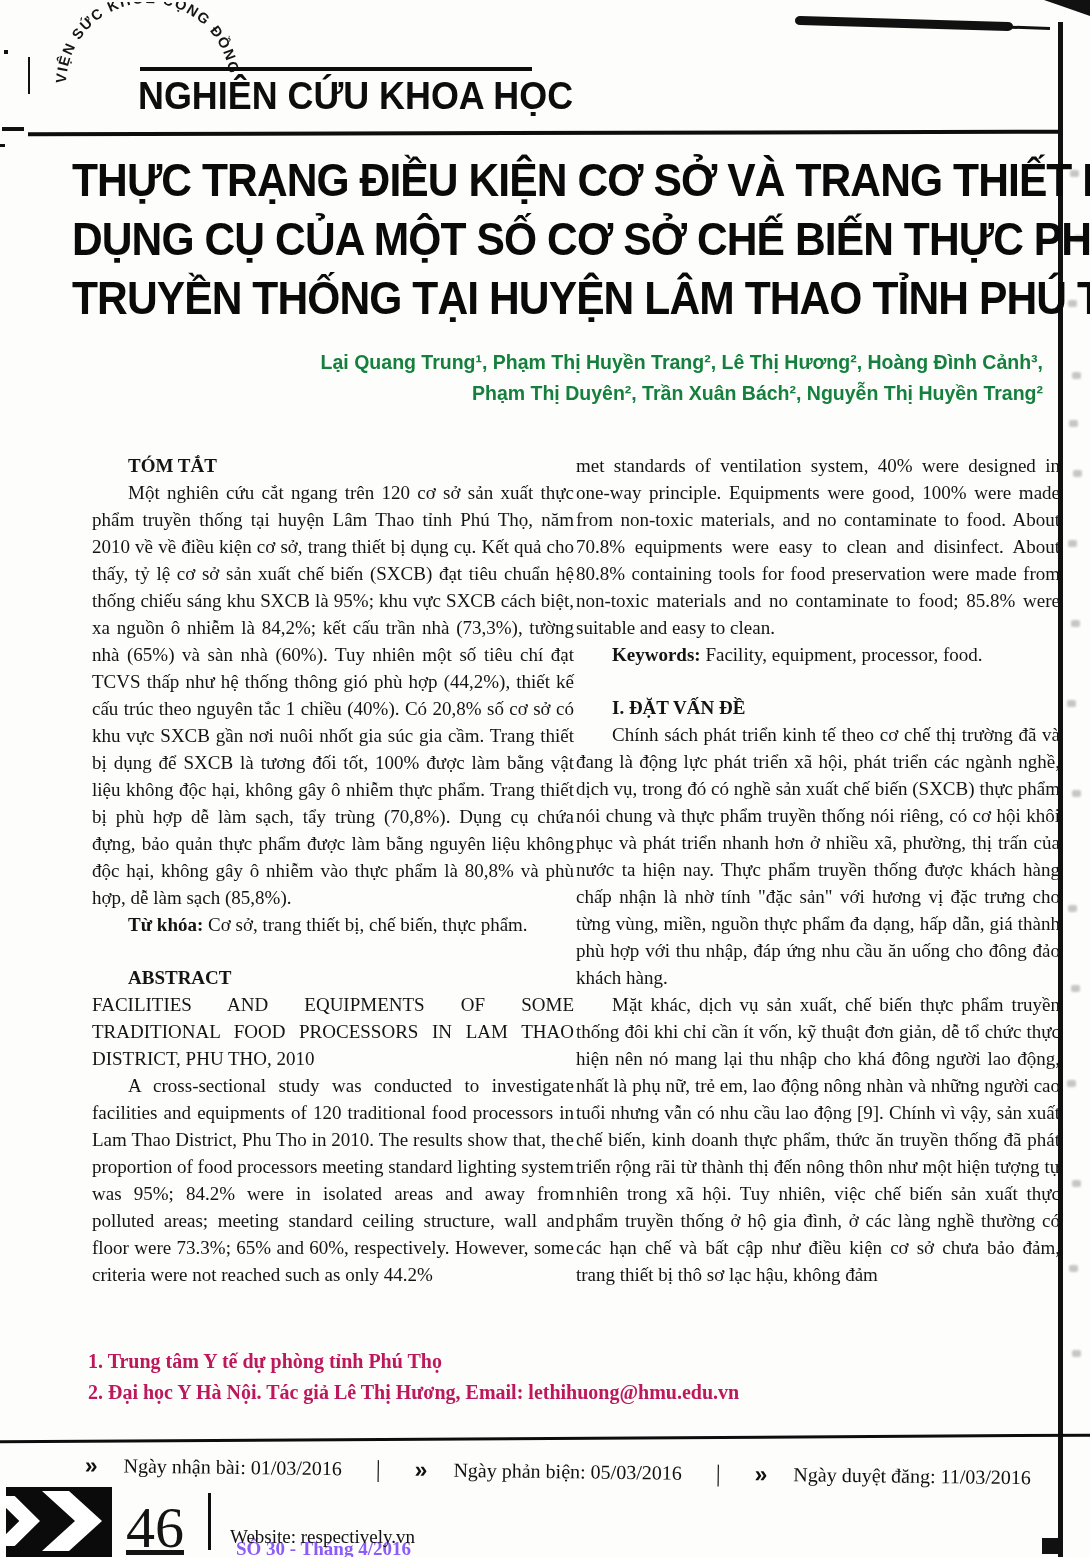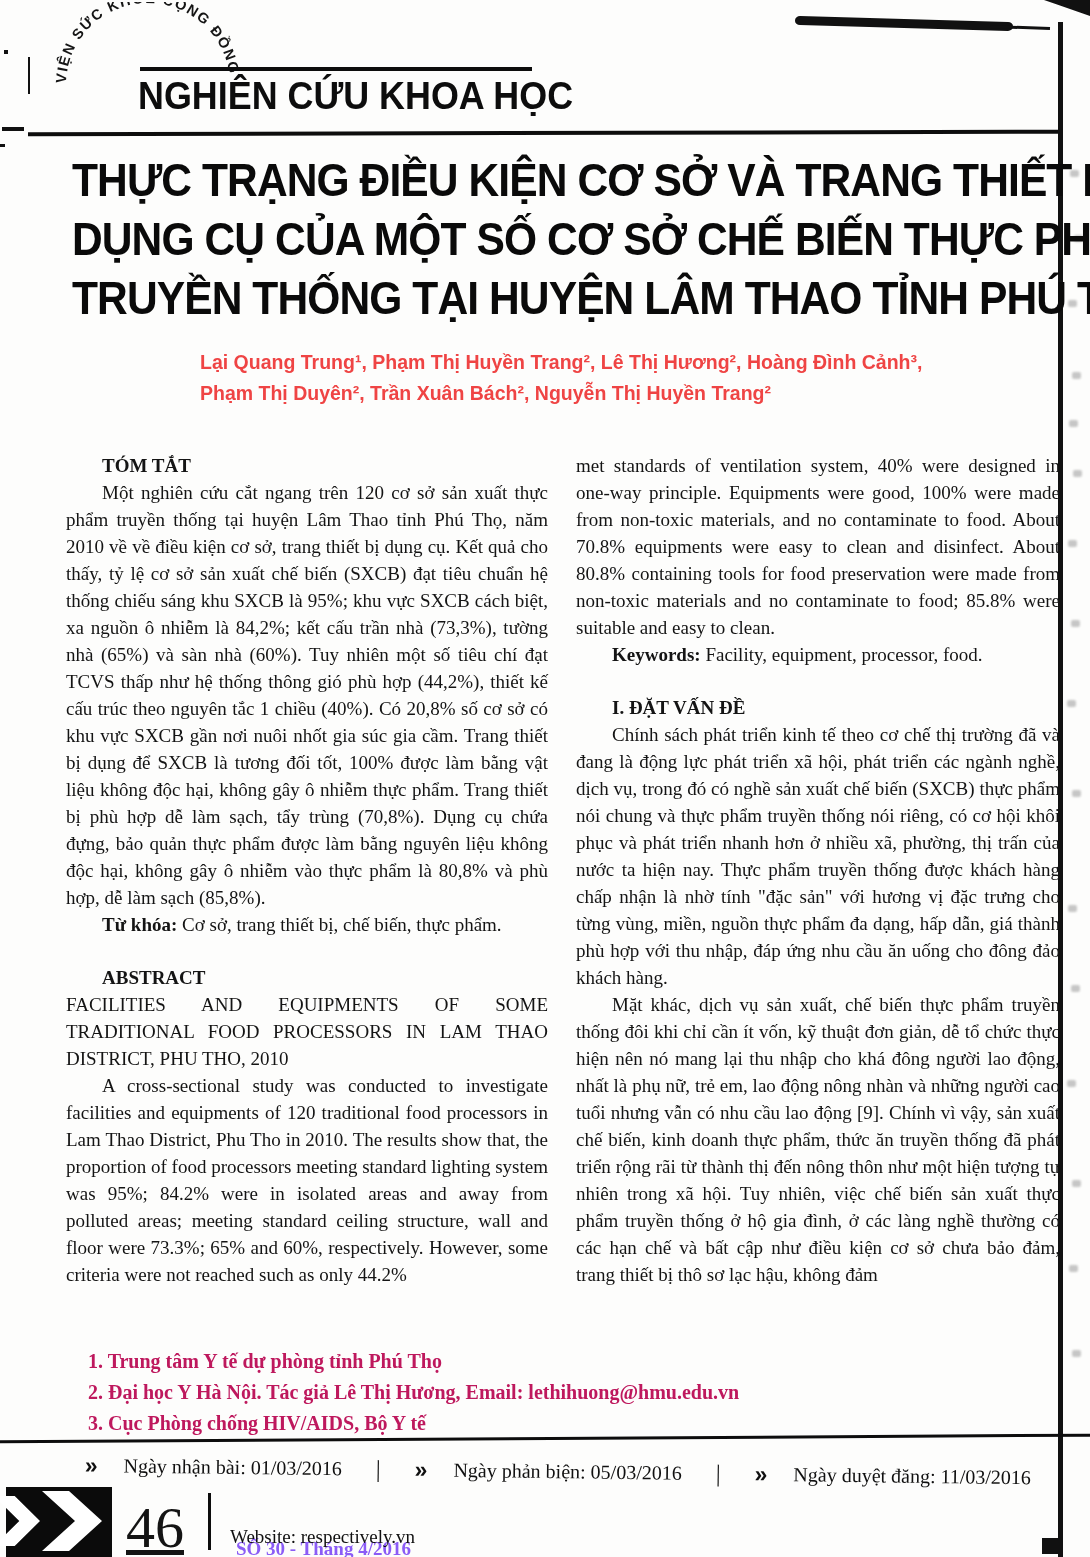--- a/index.html
+++ b/index.html
@@ -19,26 +19,26 @@
     color:#0d0d0d;
   }
   .rule{position:absolute;background:#0d0d0d;}
   .rule-header-top{left:140px;top:67px;width:392px;height:4px;}
   .rule-header-bottom{left:28px;top:131px;width:1034px;height:4px;transform:rotate(-.15deg);}
   
   .title{position:absolute;left:72px;top:150px;width:1000px;
     font-family:"Liberation Sans",sans-serif;font-weight:bold;color:#0a0a0a;}
   .title-line{display:block;font-size:47px;line-height:59px;letter-spacing:-1px;
     white-space:nowrap;transform:scaleX(.905);transform-origin:0 50%;}
-  .authors{position:absolute;left:200px;top:347px;width:843px;text-align:left;
+  .authors{position:absolute;left:200px;top:347px;width:843px;text-align:right;
     font-family:"Liberation Sans",sans-serif;font-weight:bold;font-size:19.5px;
-    line-height:31px;color:#ef4444;}
+    line-height:31px;color:#15803d;}
   
   .col{position:absolute;top:452px;font-size:19px;line-height:27px;text-align:justify;color:#141414;}
-  .col-left{left:66px;width:482px;}
+  .col-left{left:92px;width:482px;}
   .col-right{left:576px;width:484px;}
   .col p{margin:0;}
   .indent{text-indent:36px;}
   .h-run{font-weight:bold;margin-top:44px;}
   .sec-head{font-weight:bold;text-indent:36px;margin:0;}
   .gap{height:26px;}
   .caps-title{font-weight:normal;margin:0;}
   
   .footnotes{position:absolute;left:88px;top:1346px;width:900px;
     font-weight:bold;font-size:20px;line-height:31px;color:#be185d;}
@@ -136,21 +136,20 @@
     <p class="indent"><span class="h-run">Keywords:</span><span> Facility, equipment, processor, food.</span></p>
     <div class="gap"></div>
     <p class="sec-head">I. ĐẶT VẤN ĐỀ</p>
     <p class="indent">Chính sách phát triển kinh tế theo cơ chế thị trường đã và đang là động lực phát triển xã hội, phát triển các ngành nghề, dịch vụ, trong đó có nghề sản xuất chế biến (SXCB) thực phẩm nói chung và thực phẩm truyền thống nói riêng, có cơ hội khôi phục và phát triển nhanh hơn ở nhiều xã, phường, thị trấn của nước ta hiện nay. Thực phẩm truyền thống được khách hàng chấp nhận là nhờ tính "đặc sản" với hương vị đặc trưng cho từng vùng, miền, nguồn thực phẩm đa dạng, hấp dẫn, giá thành phù hợp với thu nhập, đáp ứng nhu cầu ăn uống cho đông đảo khách hàng.</p>
     <p class="indent">Mặt khác, dịch vụ sản xuất, chế biến thực phẩm truyền thống đôi khi chỉ cần ít vốn, kỹ thuật đơn giản, dễ tổ chức thực hiện nên nó mang lại thu nhập cho khá đông người lao động, nhất là phụ nữ, trẻ em, lao động nông nhàn và những người cao tuổi nhưng vẫn có nhu cầu lao động [9]. Chính vì vậy, sản xuất chế biến, kinh doanh thực phẩm, thức ăn truyền thống đã phát triển rộng rãi từ thành thị đến nông thôn như một hiện tượng tự nhiên trong xã hội. Tuy nhiên, việc chế biến sản xuất thực phẩm truyền thống ở hộ gia đình, ở các làng nghề thường có các hạn chế và bất cập như điều kiện cơ sở chưa bảo đảm, trang thiết bị thô sơ lạc hậu, không đảm</p>
   </div>
 
   <div class="footnotes">
     <div>1. Trung tâm Y tế dự phòng tỉnh Phú Thọ</div>
     <div>2. Đại học Y Hà Nội. Tác giả Lê Thị Hương, Email: lethihuong@hmu.edu.vn</div>
-    <div>3. Cục Phòng chống HIV/AIDS, Bộ Y tế</div>
   </div>
 
   <div class="rule rule-dates"></div>
   <div class="dates">
     <span class="date-item">
         <span class="date-chev">»</span>
         <span>Ngày nhận bài: 01/03/2016</span>
       </span>
     <span class="date-sep">|</span>
     <span class="date-item">

